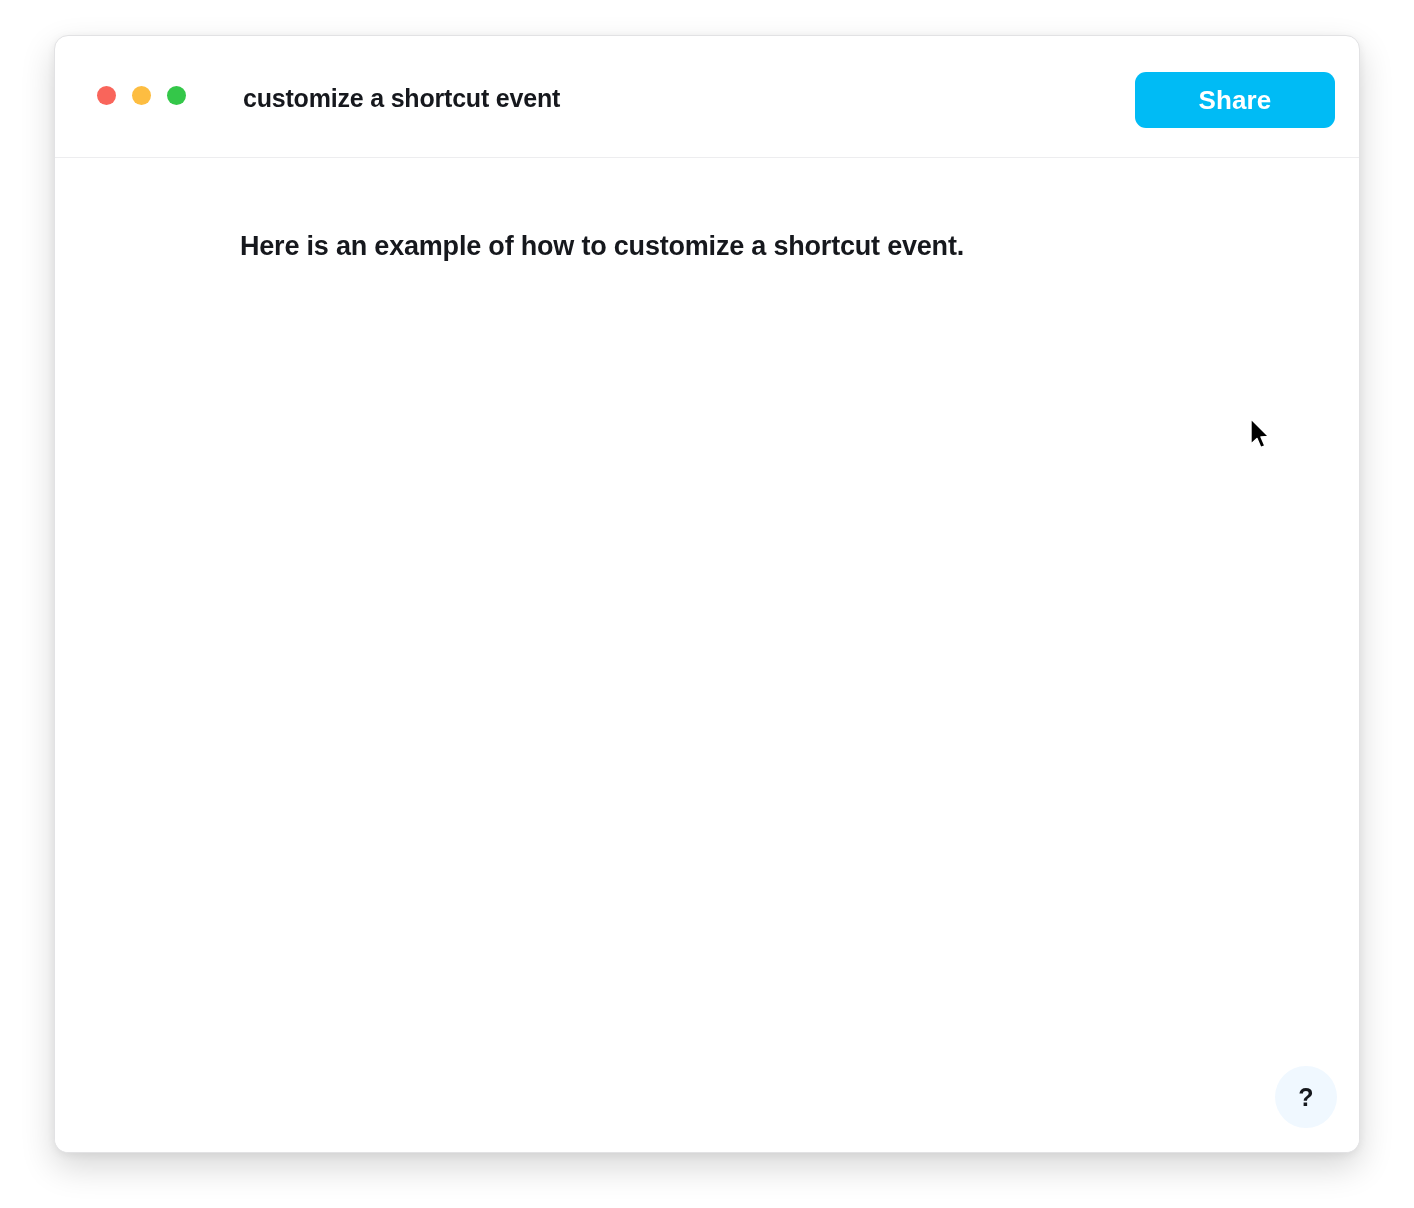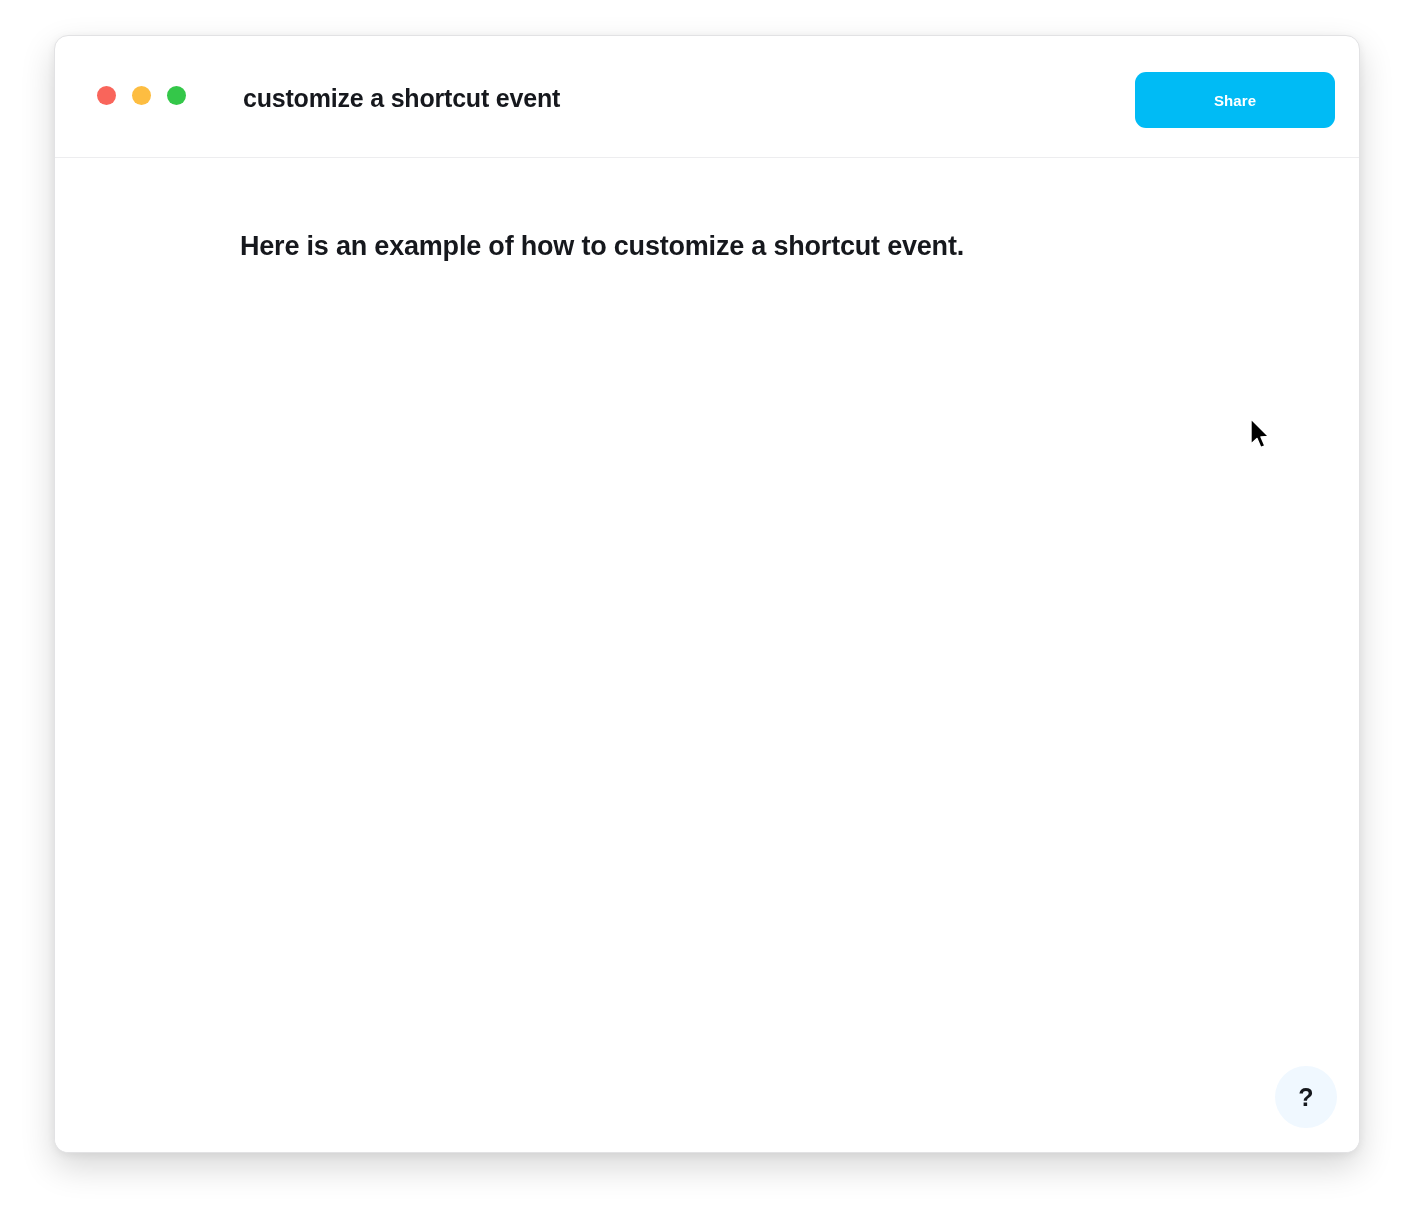--- a/index.html
+++ b/index.html
@@ -67,21 +67,21 @@
     position: absolute;
     right: 24px;
     top: 36px;
     width: 200px;
     height: 56px;
     border: none;
     border-radius: 11px;
     background: #00bbf5;
     color: #ffffff;
     font-family: "Liberation Sans", sans-serif;
-    font-size: 15px;
+    font-size: 26px;
     font-weight: 700;
     cursor: pointer;
     letter-spacing: 0.1px;
   }
 
   #content-area {
     position: relative;
     height: calc(100% - 122px);
     background: #ffffff;
   }

